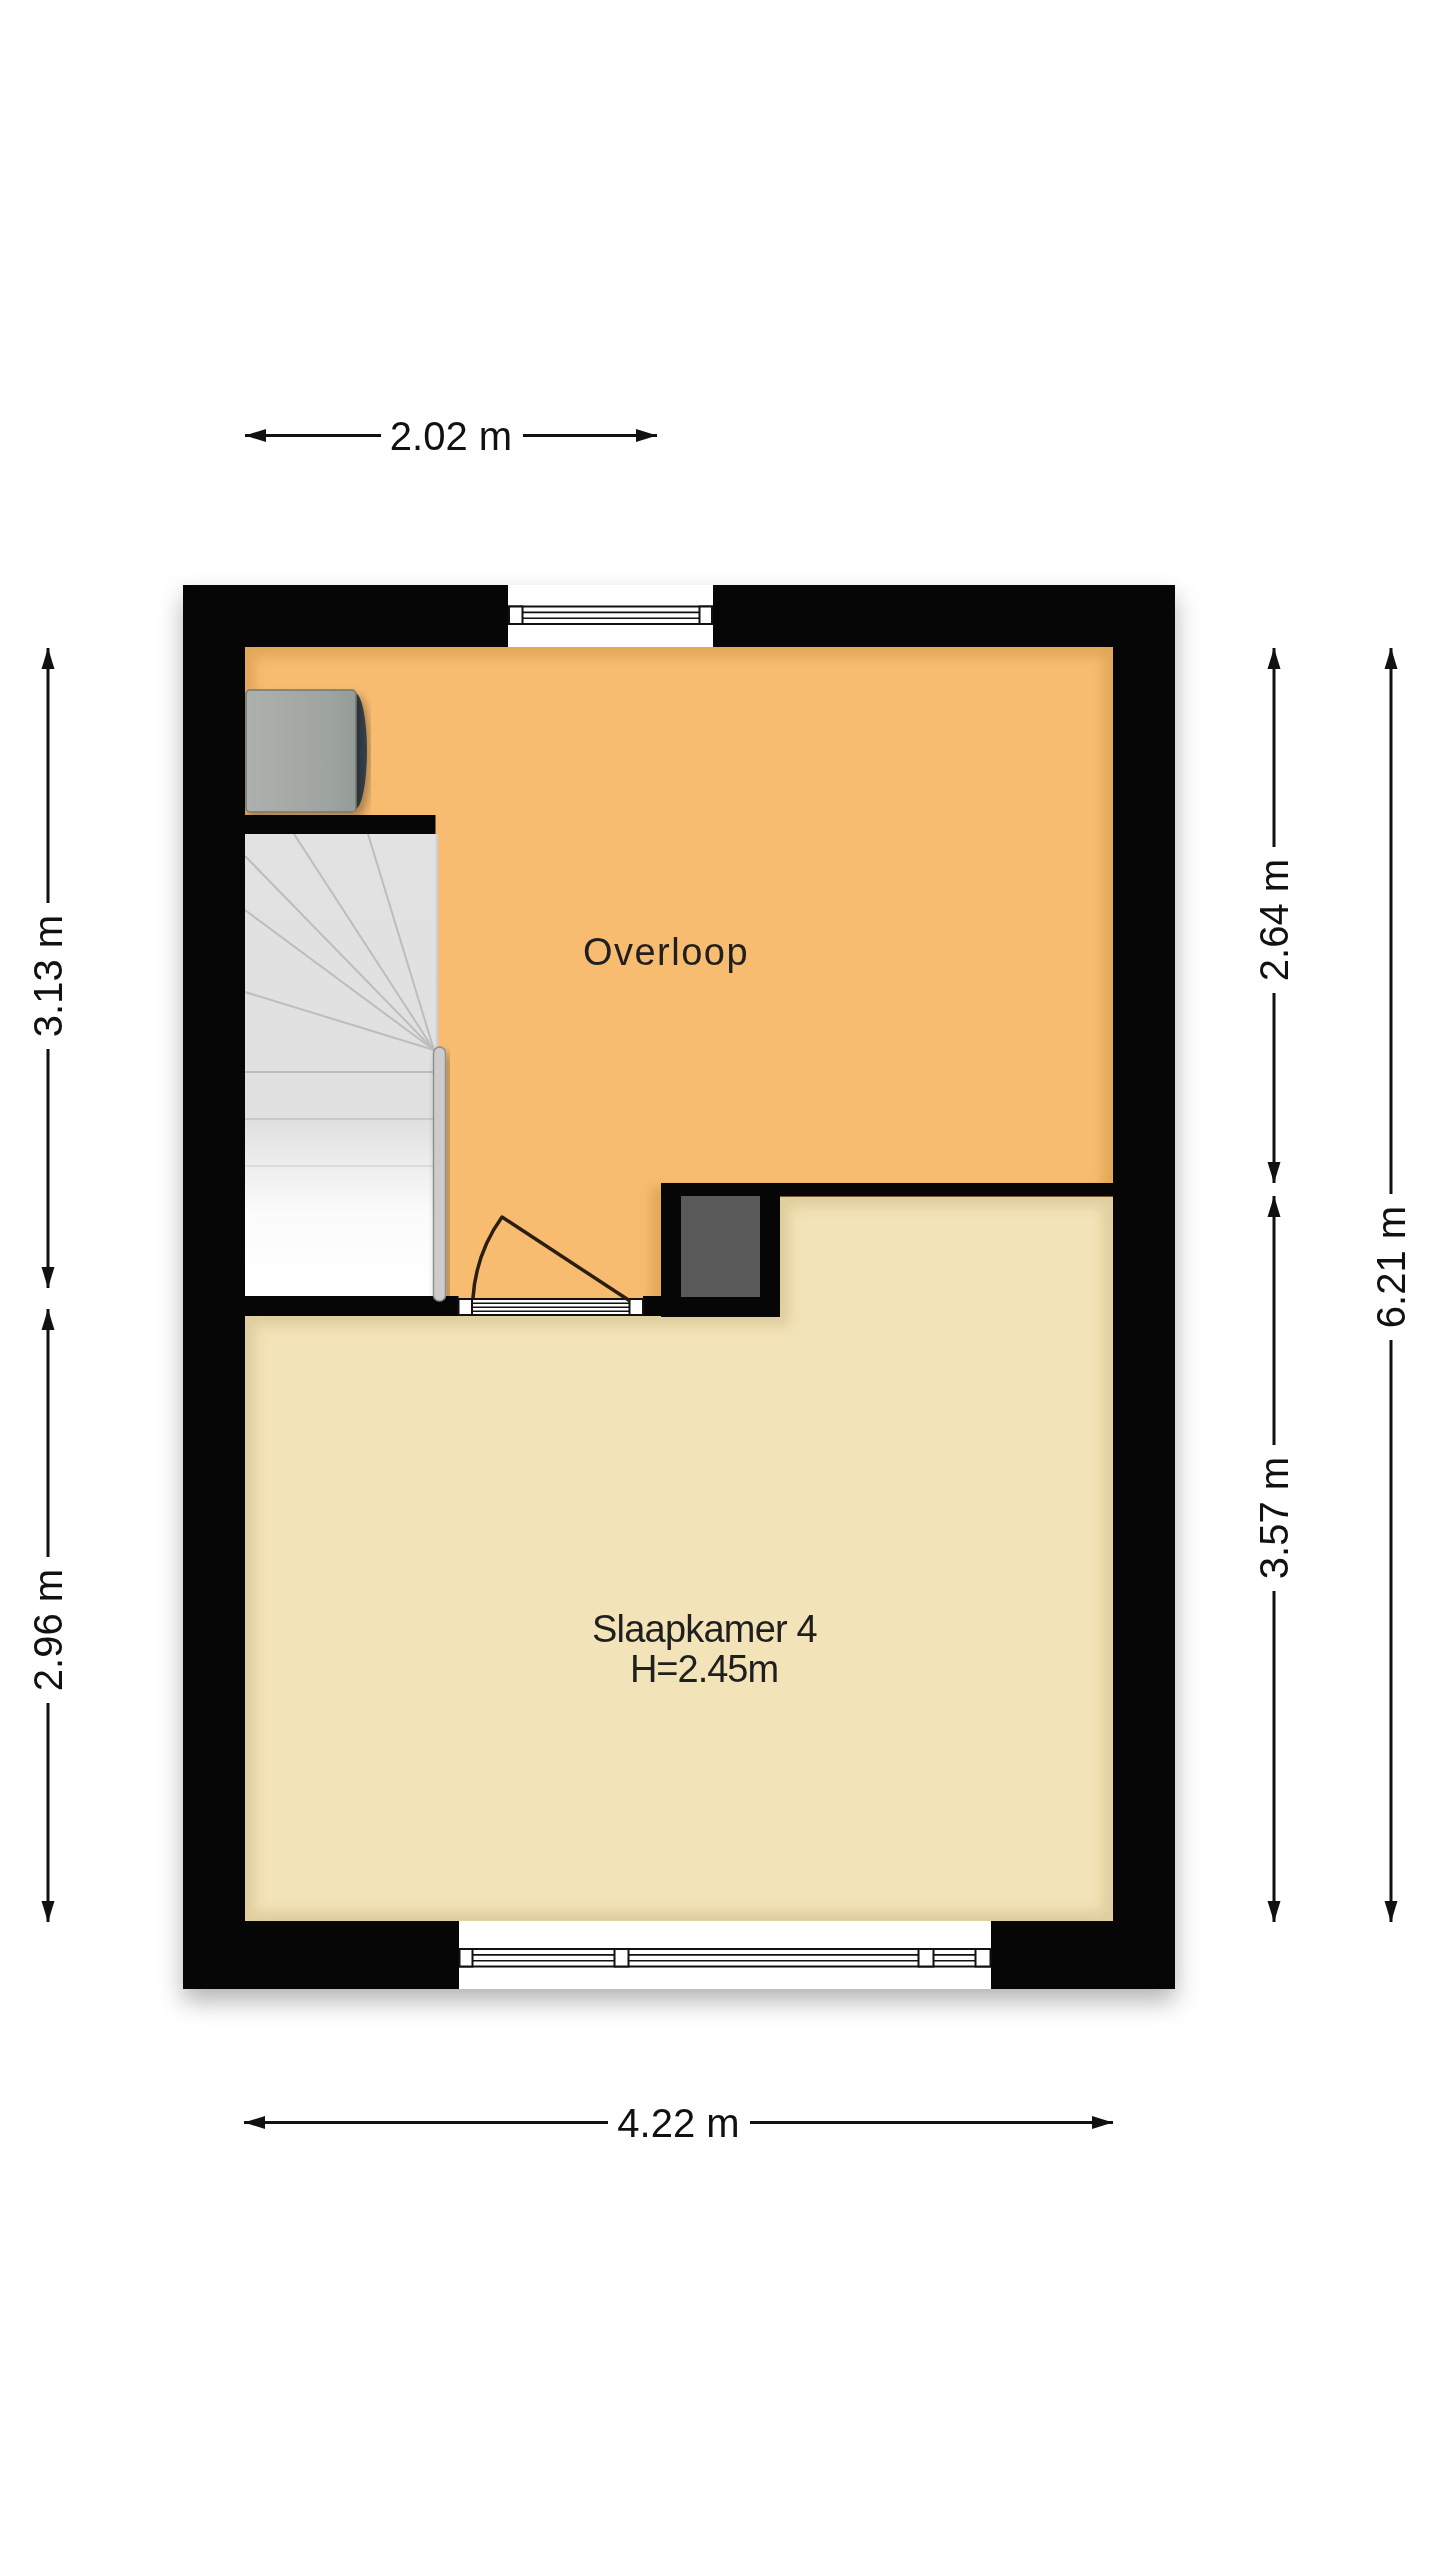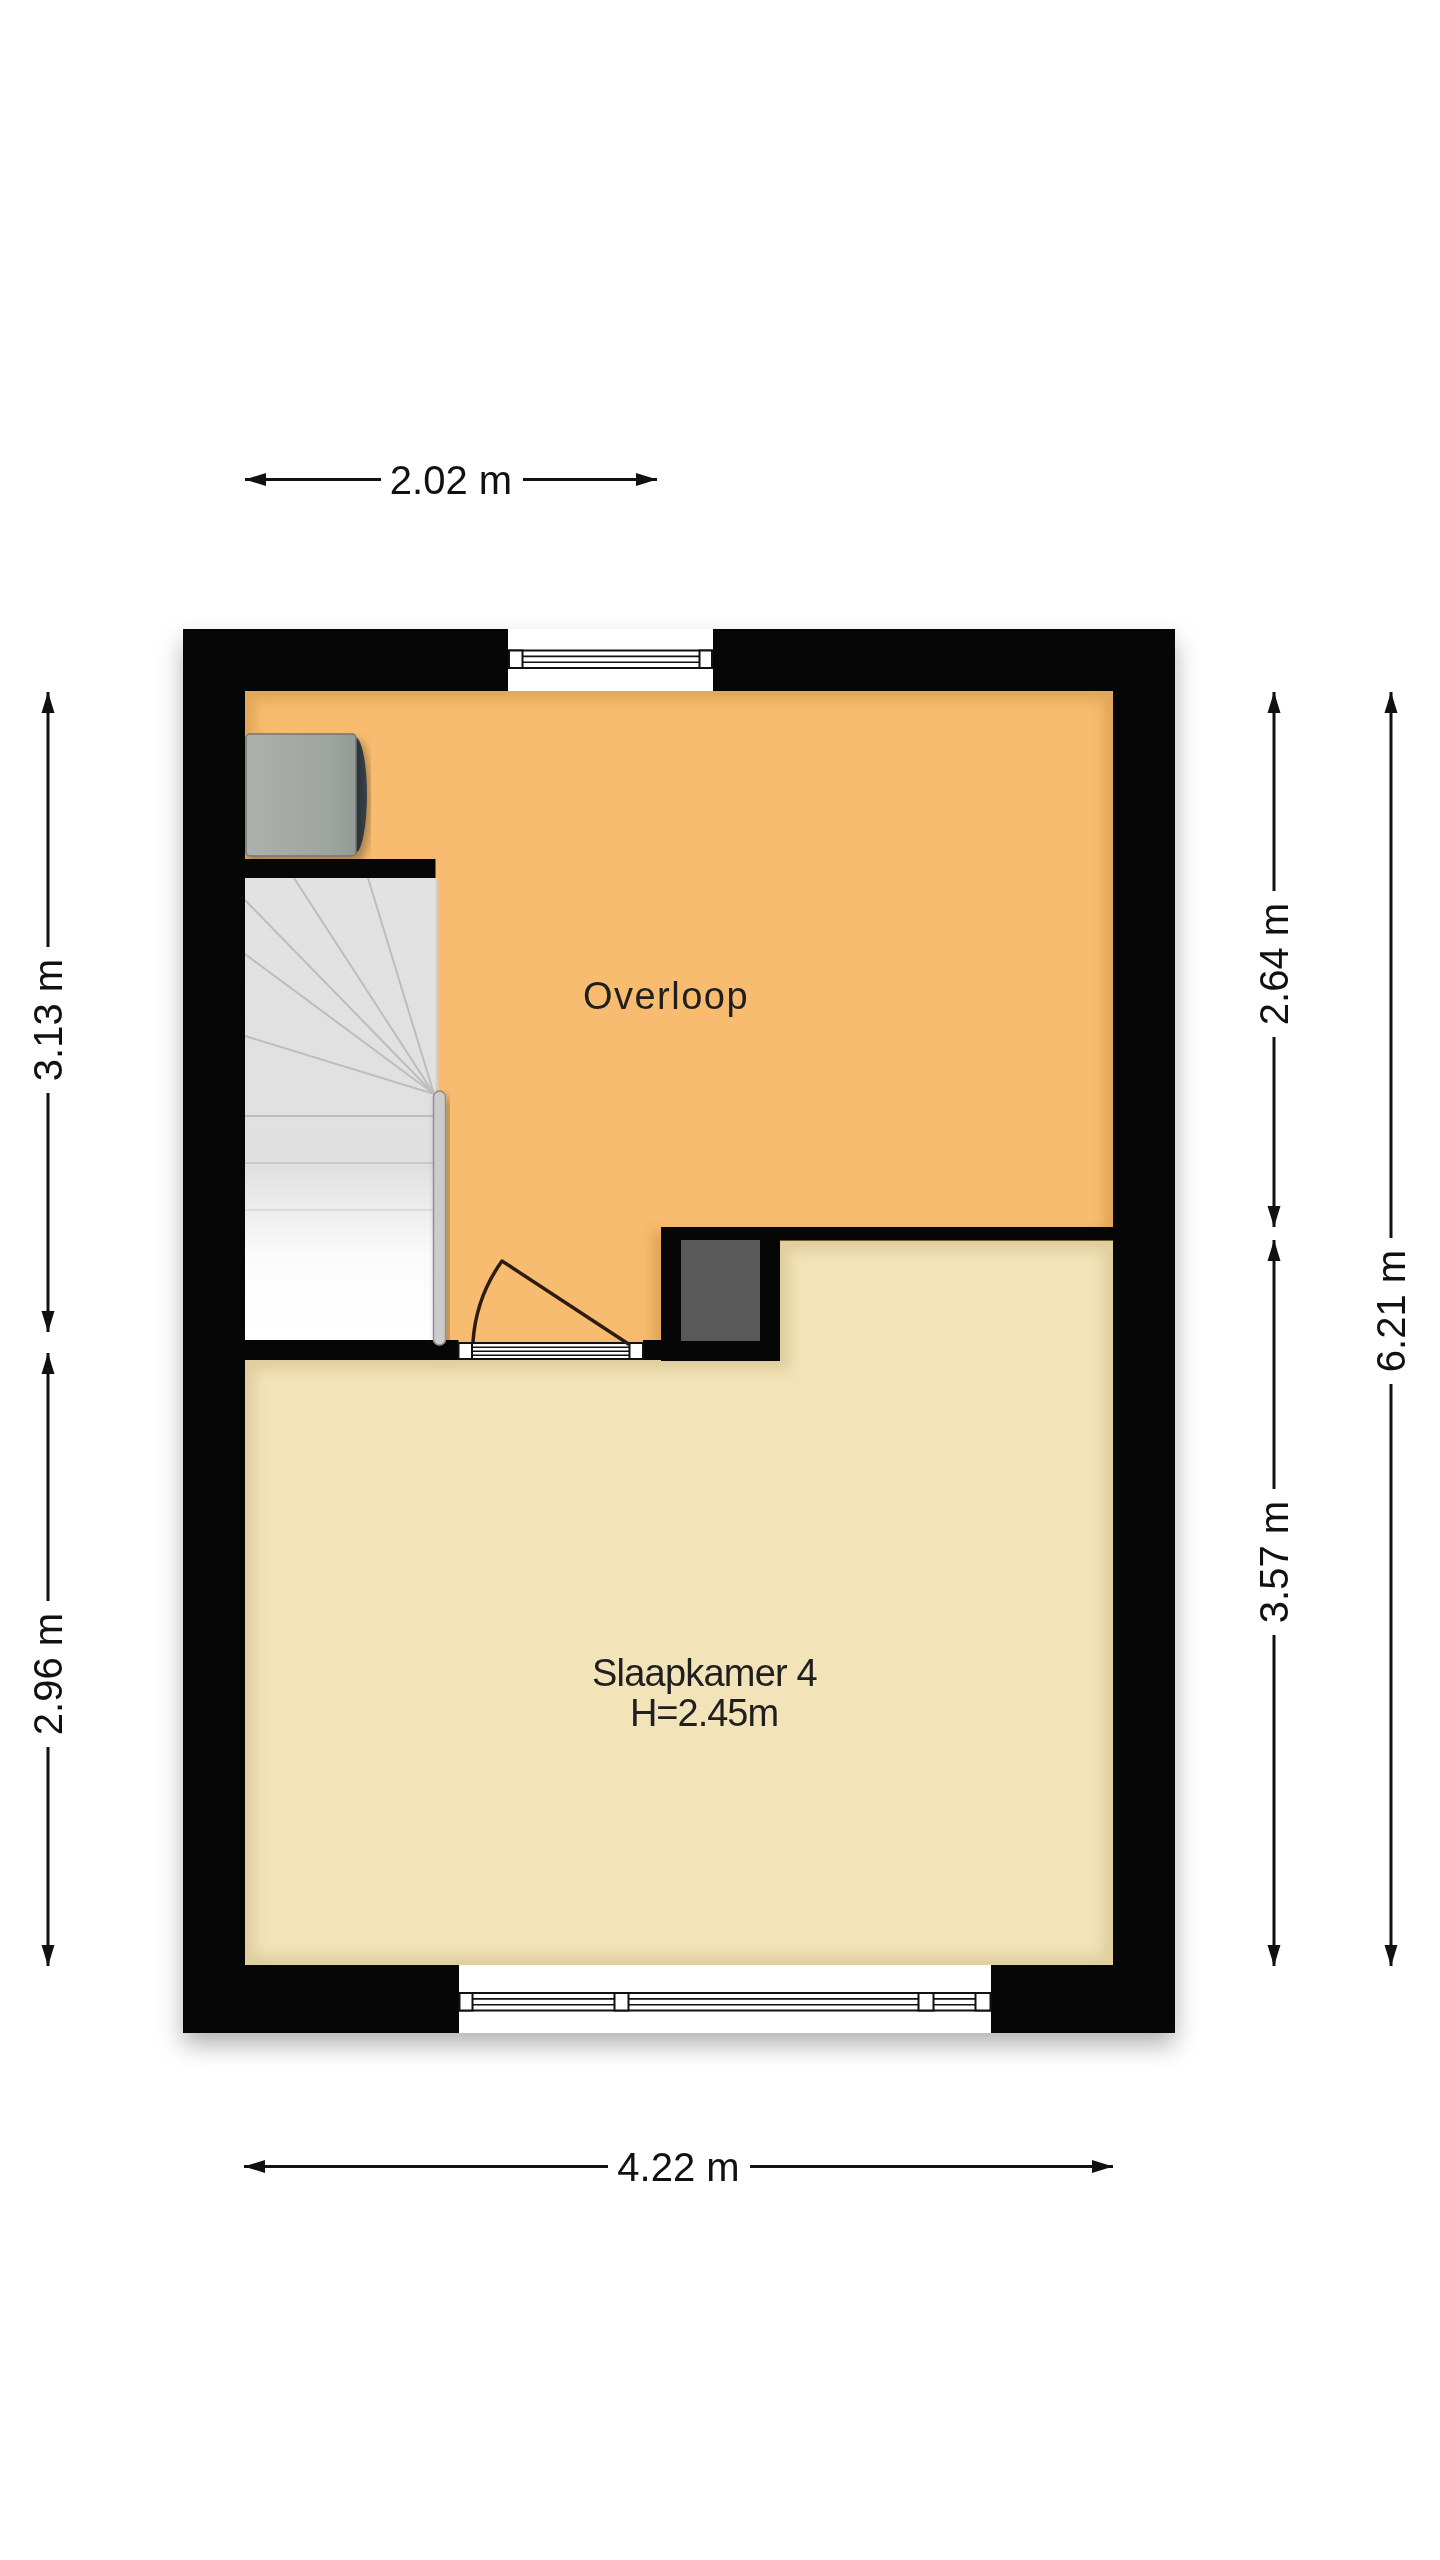--- a/index.html
+++ b/index.html
@@ -1,16 +1,16 @@
 <!DOCTYPE html>
 <html><head>
 <meta charset="utf-8">
 <style>
   html,body{margin:0;padding:0;background:#ffffff;}
-  .page{position:relative;width:1440px;height:2224px;background:#3b82f6;overflow:hidden;margin-top:44px;}
+  .page{position:relative;width:1440px;height:2224px;background:#3b82f6;overflow:hidden;}
   svg{display:block;}
   text{font-family:"Liberation Sans",sans-serif;}
 </style>
 </head>
 <body>
 <div class="page">
 <svg width="1440" height="2560" viewBox="0 0 1440 2560" xmlns="http://www.w3.org/2000/svg">
   <defs>
     <filter id="planshadow" x="-10%" y="-10%" width="120%" height="120%">
       <feDropShadow dx="0" dy="12" stdDeviation="12" flood-color="#000000" flood-opacity="0.30"></feDropShadow>

